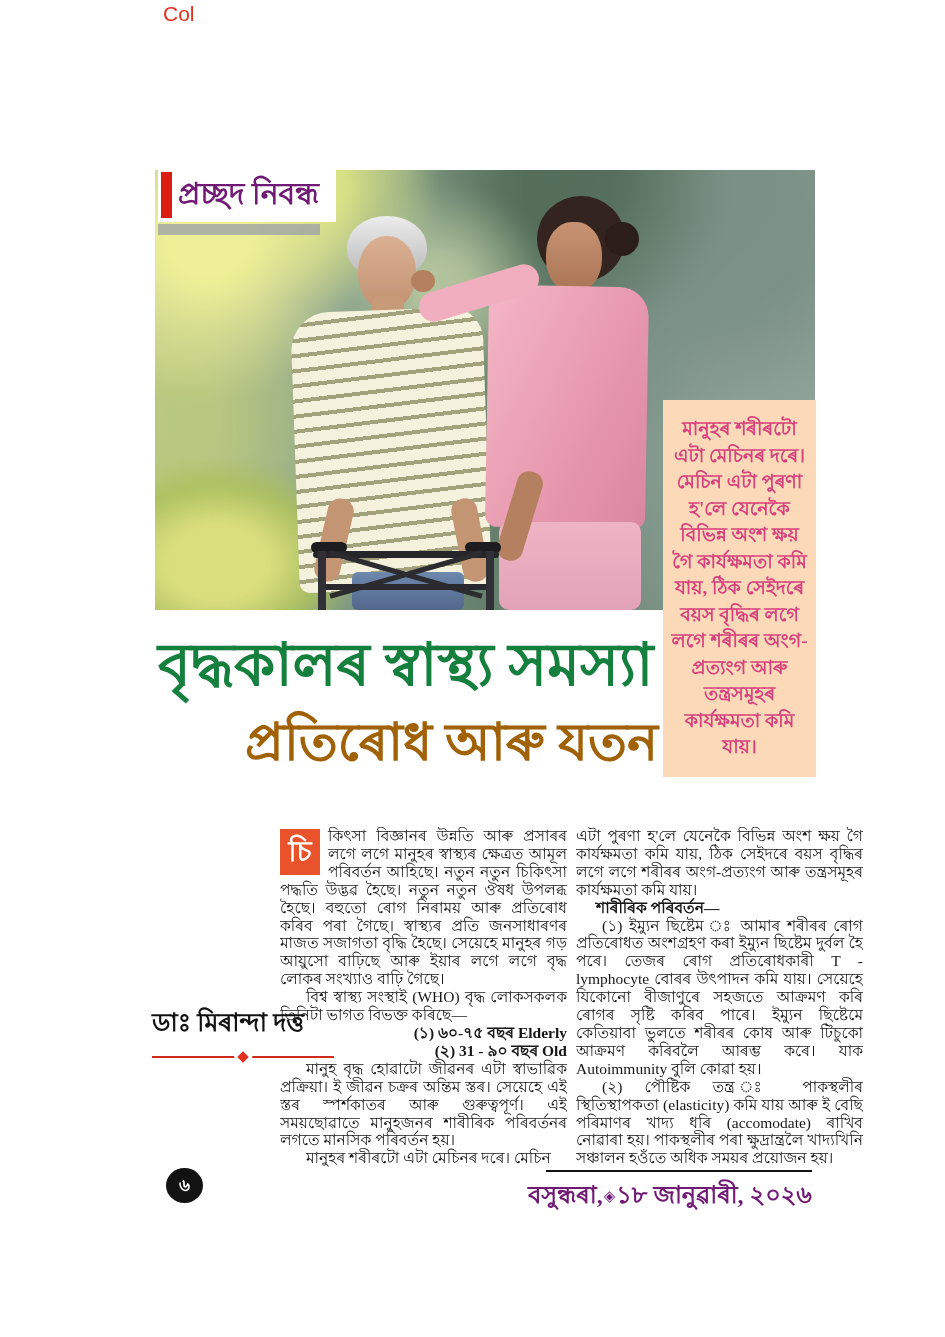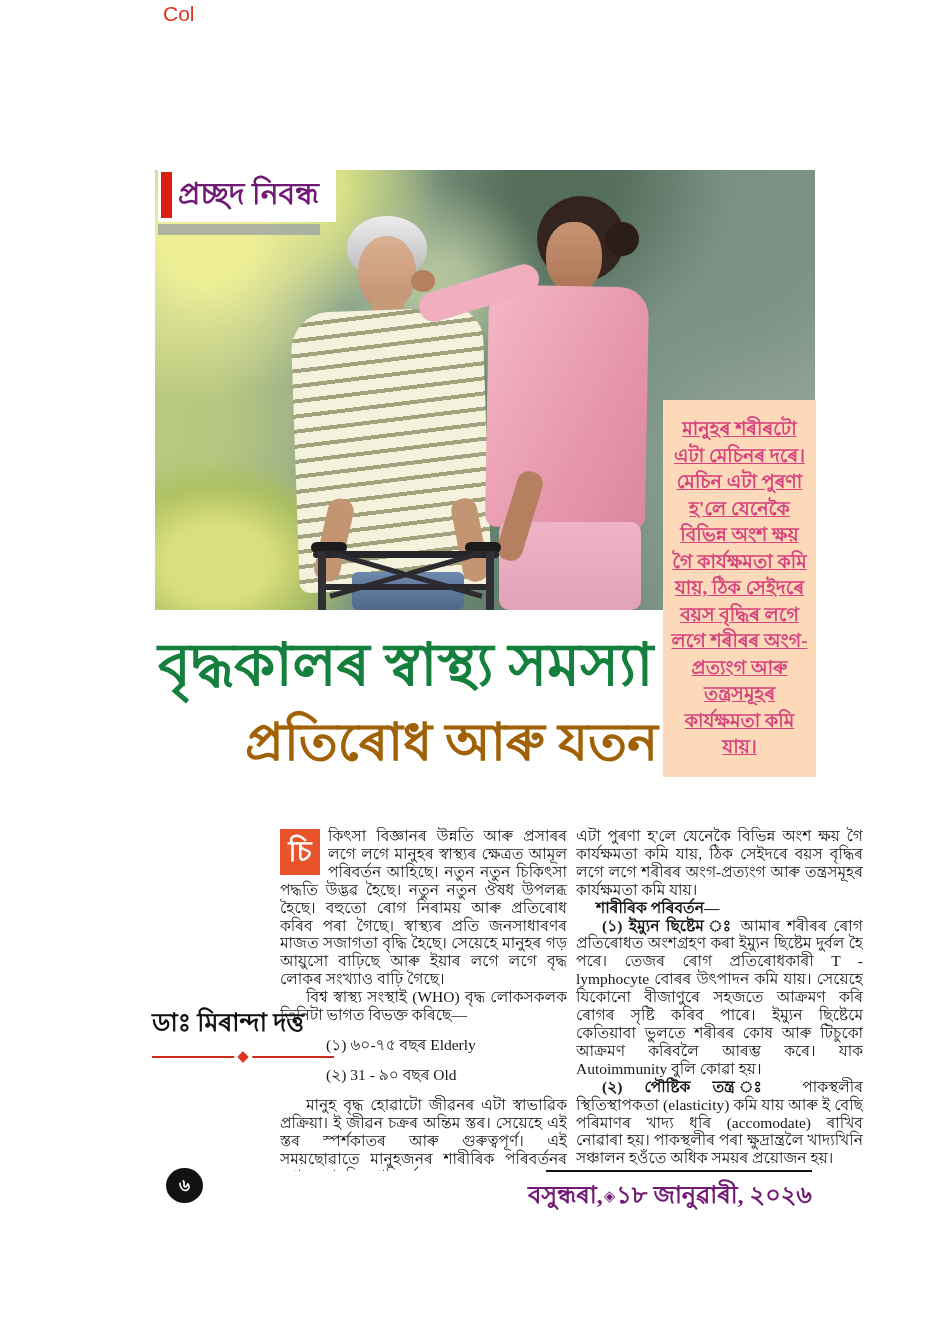--- a/index.html
+++ b/index.html
@@ -71,21 +71,21 @@
   
   .section-tag{left:158px;top:168px;width:178px;height:54px;background:#ffffff;
     display:flex;align-items:center;z-index:6;}
   .tag-bar{width:11px;height:46px;background:#da1f12;margin:0 6px 0 3px;}
   .tag-text{font-size:30px;font-weight:bold;color:#701a75;white-space:nowrap;}
   .tag-shadow{left:158px;top:224px;width:162px;height:11px;background:#99a0a6;opacity:.75;z-index:6;}
 
   
   .pullquote{left:663px;top:400px;width:153px;height:377px;background:#fcd9b8;box-sizing:border-box;
     padding:16px 8px;z-index:7;overflow:hidden;}
-  .pullquote p{margin:0;color:#d6437e;font-size:19px;line-height:26.5px;text-align:center;font-weight:bold;text-decoration:underline;}
+  .pullquote p{margin:0;color:#d6437e;font-size:19px;line-height:26.5px;text-align:center;font-weight:bold;}
 
   
   .title1{left:158px;top:632px;width:506px;font-size:59px;line-height:1.12;font-weight:bold;
     color:#15803d;white-space:nowrap;}
   .title2{left:158px;top:714px;width:500px;font-size:52px;line-height:1.12;font-weight:bold;
     color:#a16207;text-align:right;white-space:nowrap;}
 
   
   .author{left:152px;top:982px;width:200px;margin-top:21px;}
   .author-name{font-size:25px;font-weight:bold;color:#111;white-space:nowrap;}
@@ -95,23 +95,23 @@
 
   
   .col{top:827px;width:287px;height:344px;overflow:hidden;font-size:15.5px;line-height:17.9px;
     text-align:justify;color:#161616;}
   .col1{left:280px;}
   .col2{left:576px;}
   .col p{margin:0;}
   .indent{text-indent:26px;}
   .dropcap{float:left;width:40px;height:46px;background:#e8532c;color:#ffffff;font-size:28px;
     line-height:46px;text-align:center;font-weight:bold;margin:2px 8px 0 0;}
-  .agelist p{margin:12px;padding-left:34px;text-align:left;}
+  .agelist p{margin:0;padding-left:34px;text-align:right;font-weight:bold;}
   .subhead{font-weight:bold;text-indent:20px;}
-  .lead{font-weight:bold;}
+  .lead{font-weight:normal;}
 
   
   .footer-rule{left:546px;top:1170px;width:266px;height:2px;background:#121212;}
   .footer-text{left:510px;top:1176px;width:320px;text-align:center;font-size:24px;font-weight:bold;
     color:#701a75;white-space:nowrap;}
   .footer-orn{font-size:15px;vertical-align:2px;padding:0 1px;}
   .pagenum{left:166px;top:1168px;width:37px;height:35px;background:#121212;border-radius:50%;
     color:#ffffff;text-align:center;line-height:35px;font-size:17px;font-weight:bold;}
 </style>
 </head>

